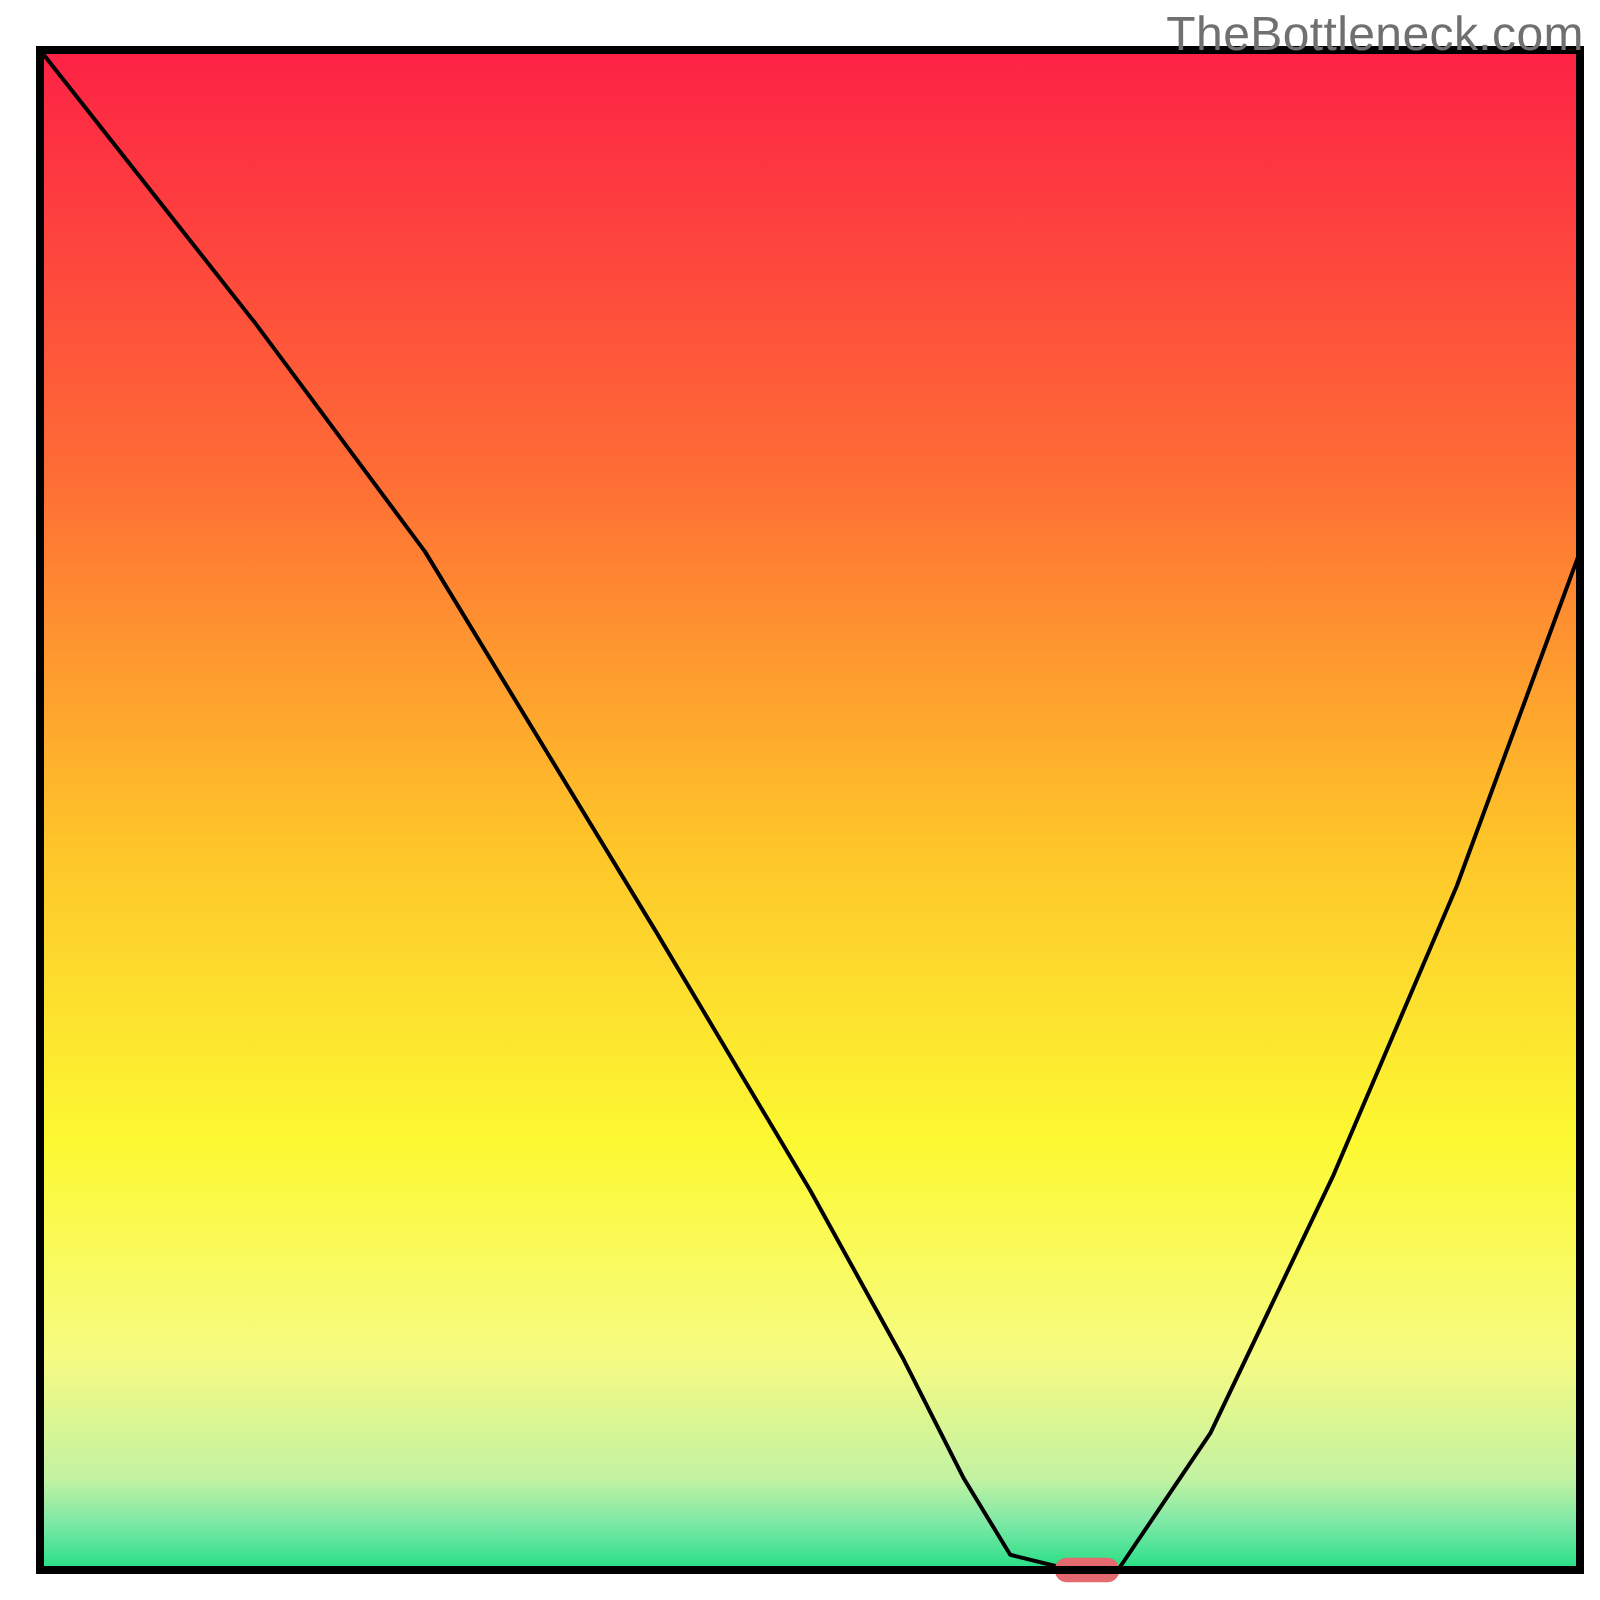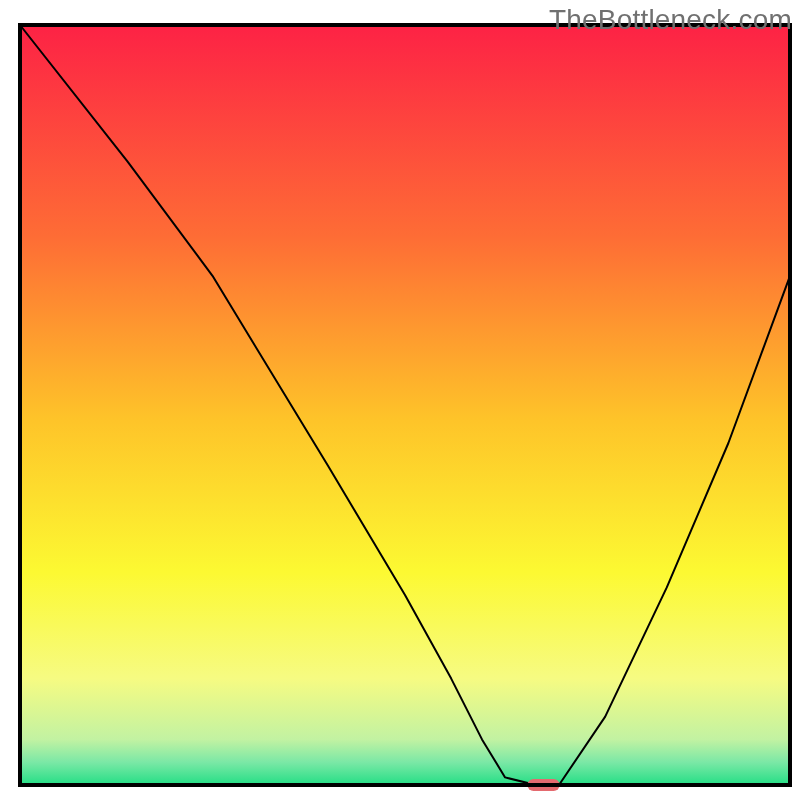--- a/index.html
+++ b/index.html
@@ -20,21 +20,21 @@
     inset: 0;
     width: 800px;
     height: 800px;
     display: block;
   }
   .watermark {
     position: absolute;
     top: 4px;
     right: 8px;
     font-family: Arial, Helvetica, sans-serif;
-    font-size: 28px;
+    font-size: 24px;
     color: #707070;
     font-weight: 500;
     letter-spacing: 0.2px;
   }
 </style>
 </head>
 <body>
 
 <div class="chart-wrap">
   <svg class="chart" viewBox="0 0 800 800">

